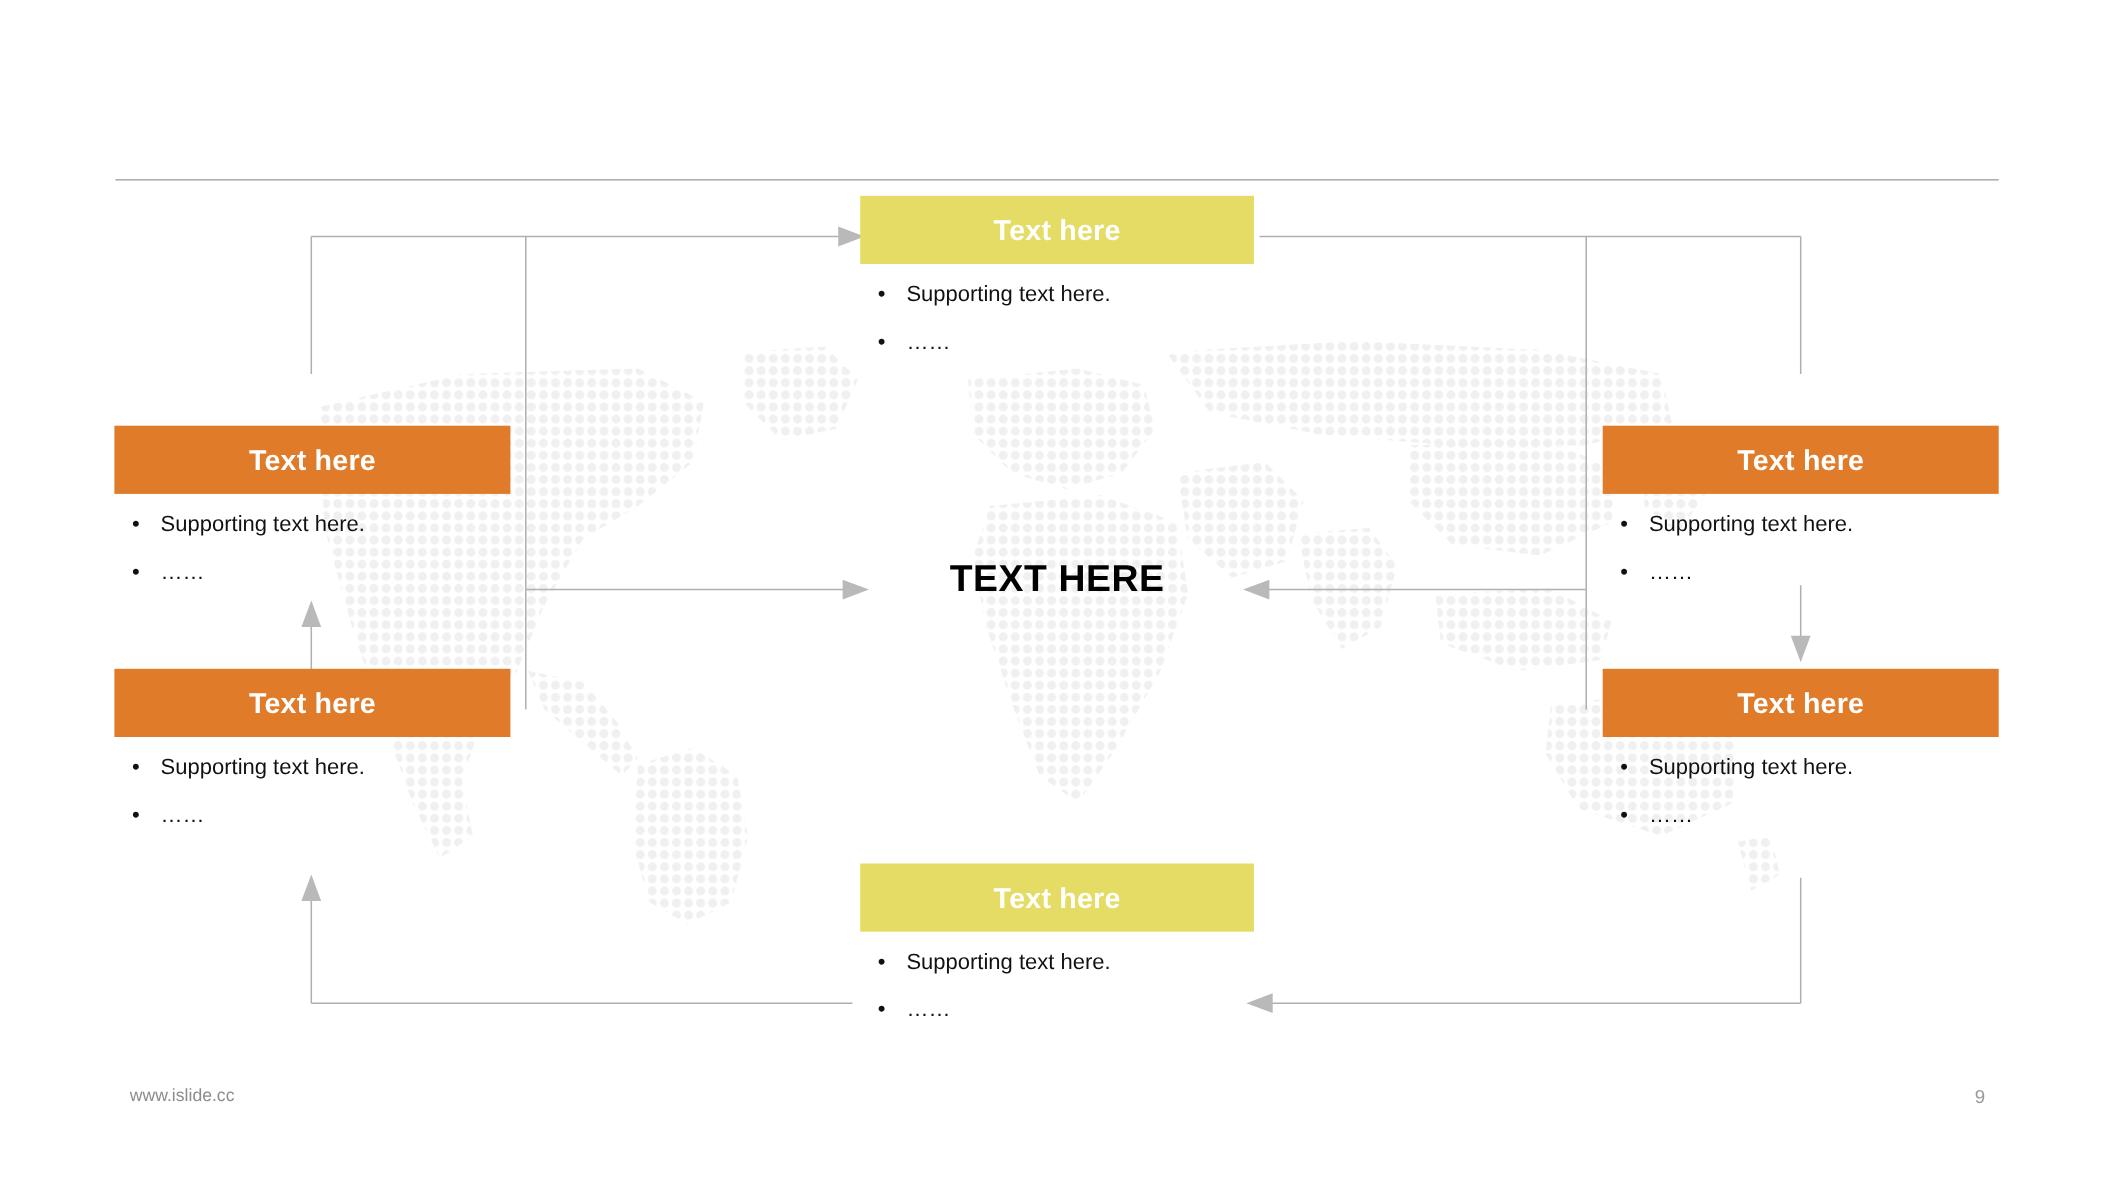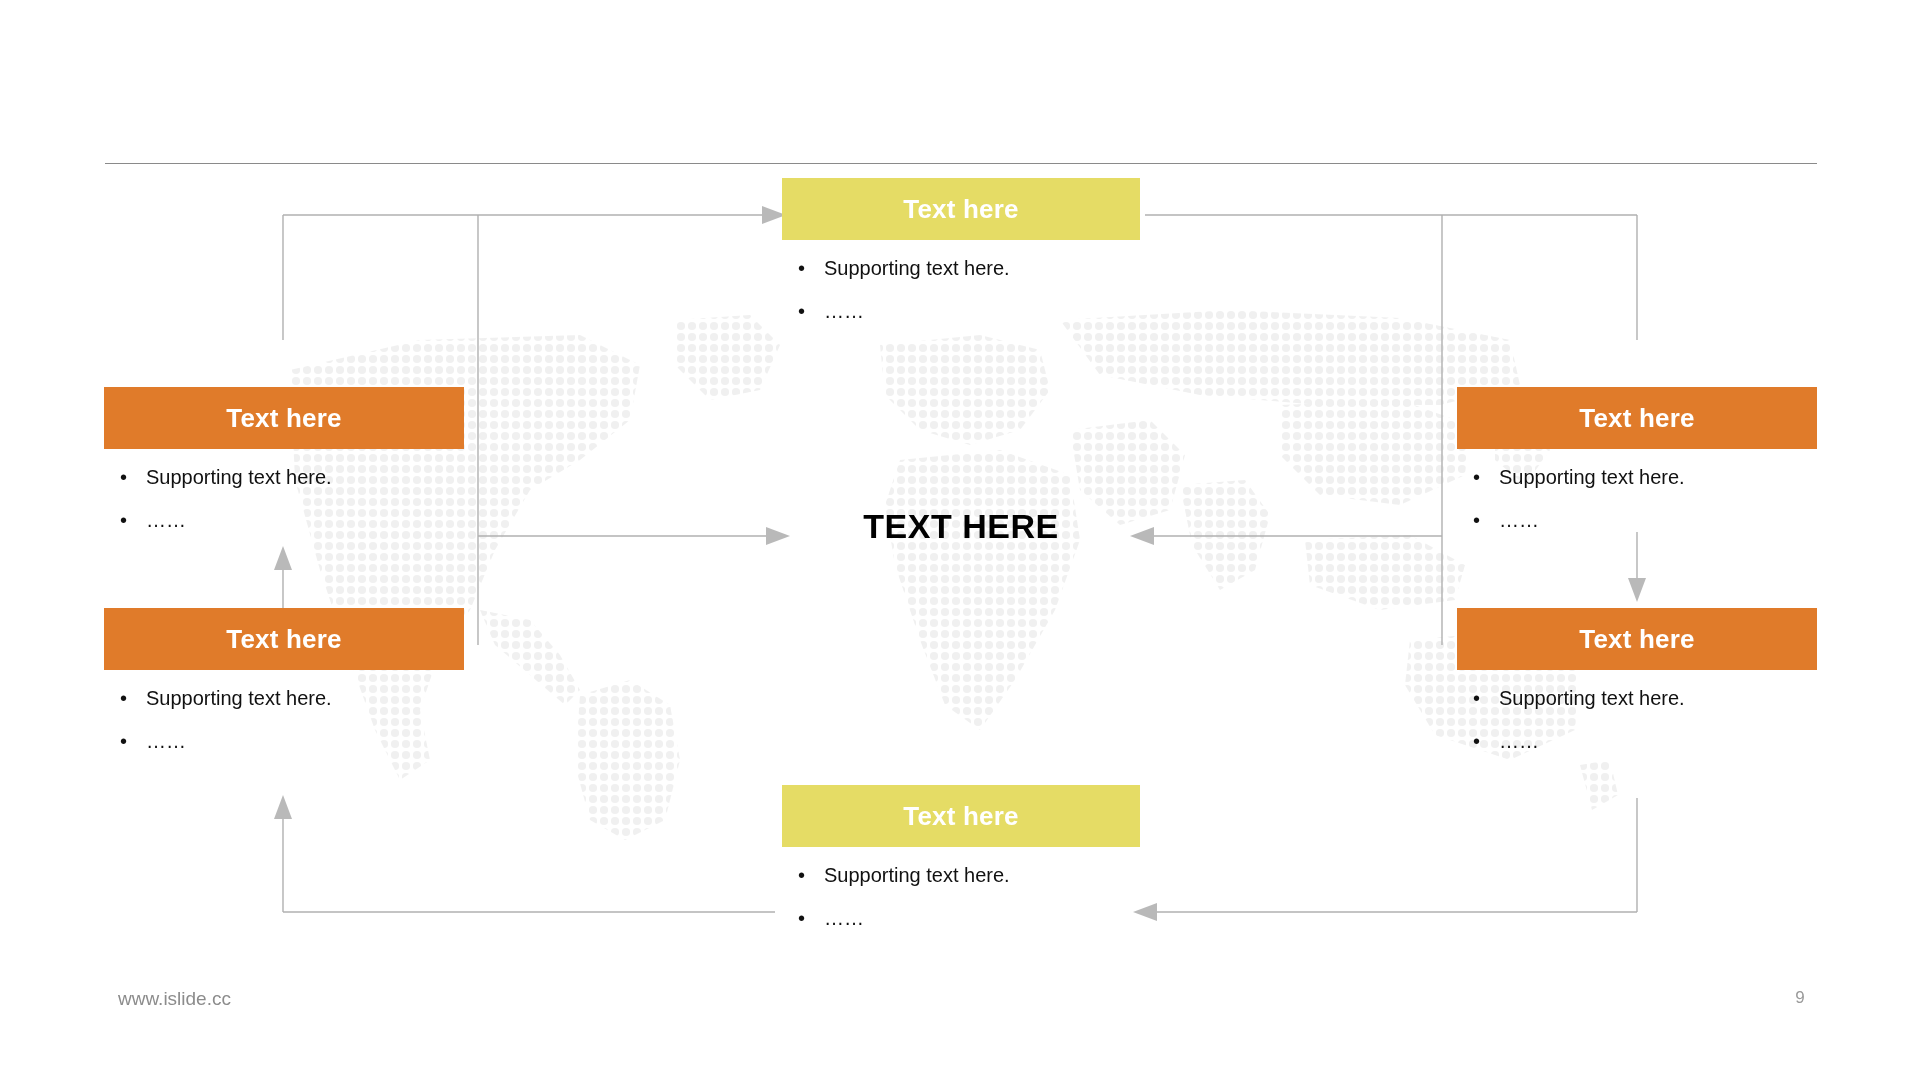--- a/index.html
+++ b/index.html
@@ -127,21 +127,21 @@
     color: #000000;
     z-index: 4;
     letter-spacing: 0.5px;
   }
 
   
   .footer-url {
     position: absolute;
     left: 118px;
     top: 988px;
-    font-size: 19px;
+    font-size: 16px;
     color: #8c8c8c;
     z-index: 3;
   }
   .footer-page {
     position: absolute;
     left: 1780px;
     top: 988px;
     width: 40px;
     text-align: center;
     font-size: 17px;

